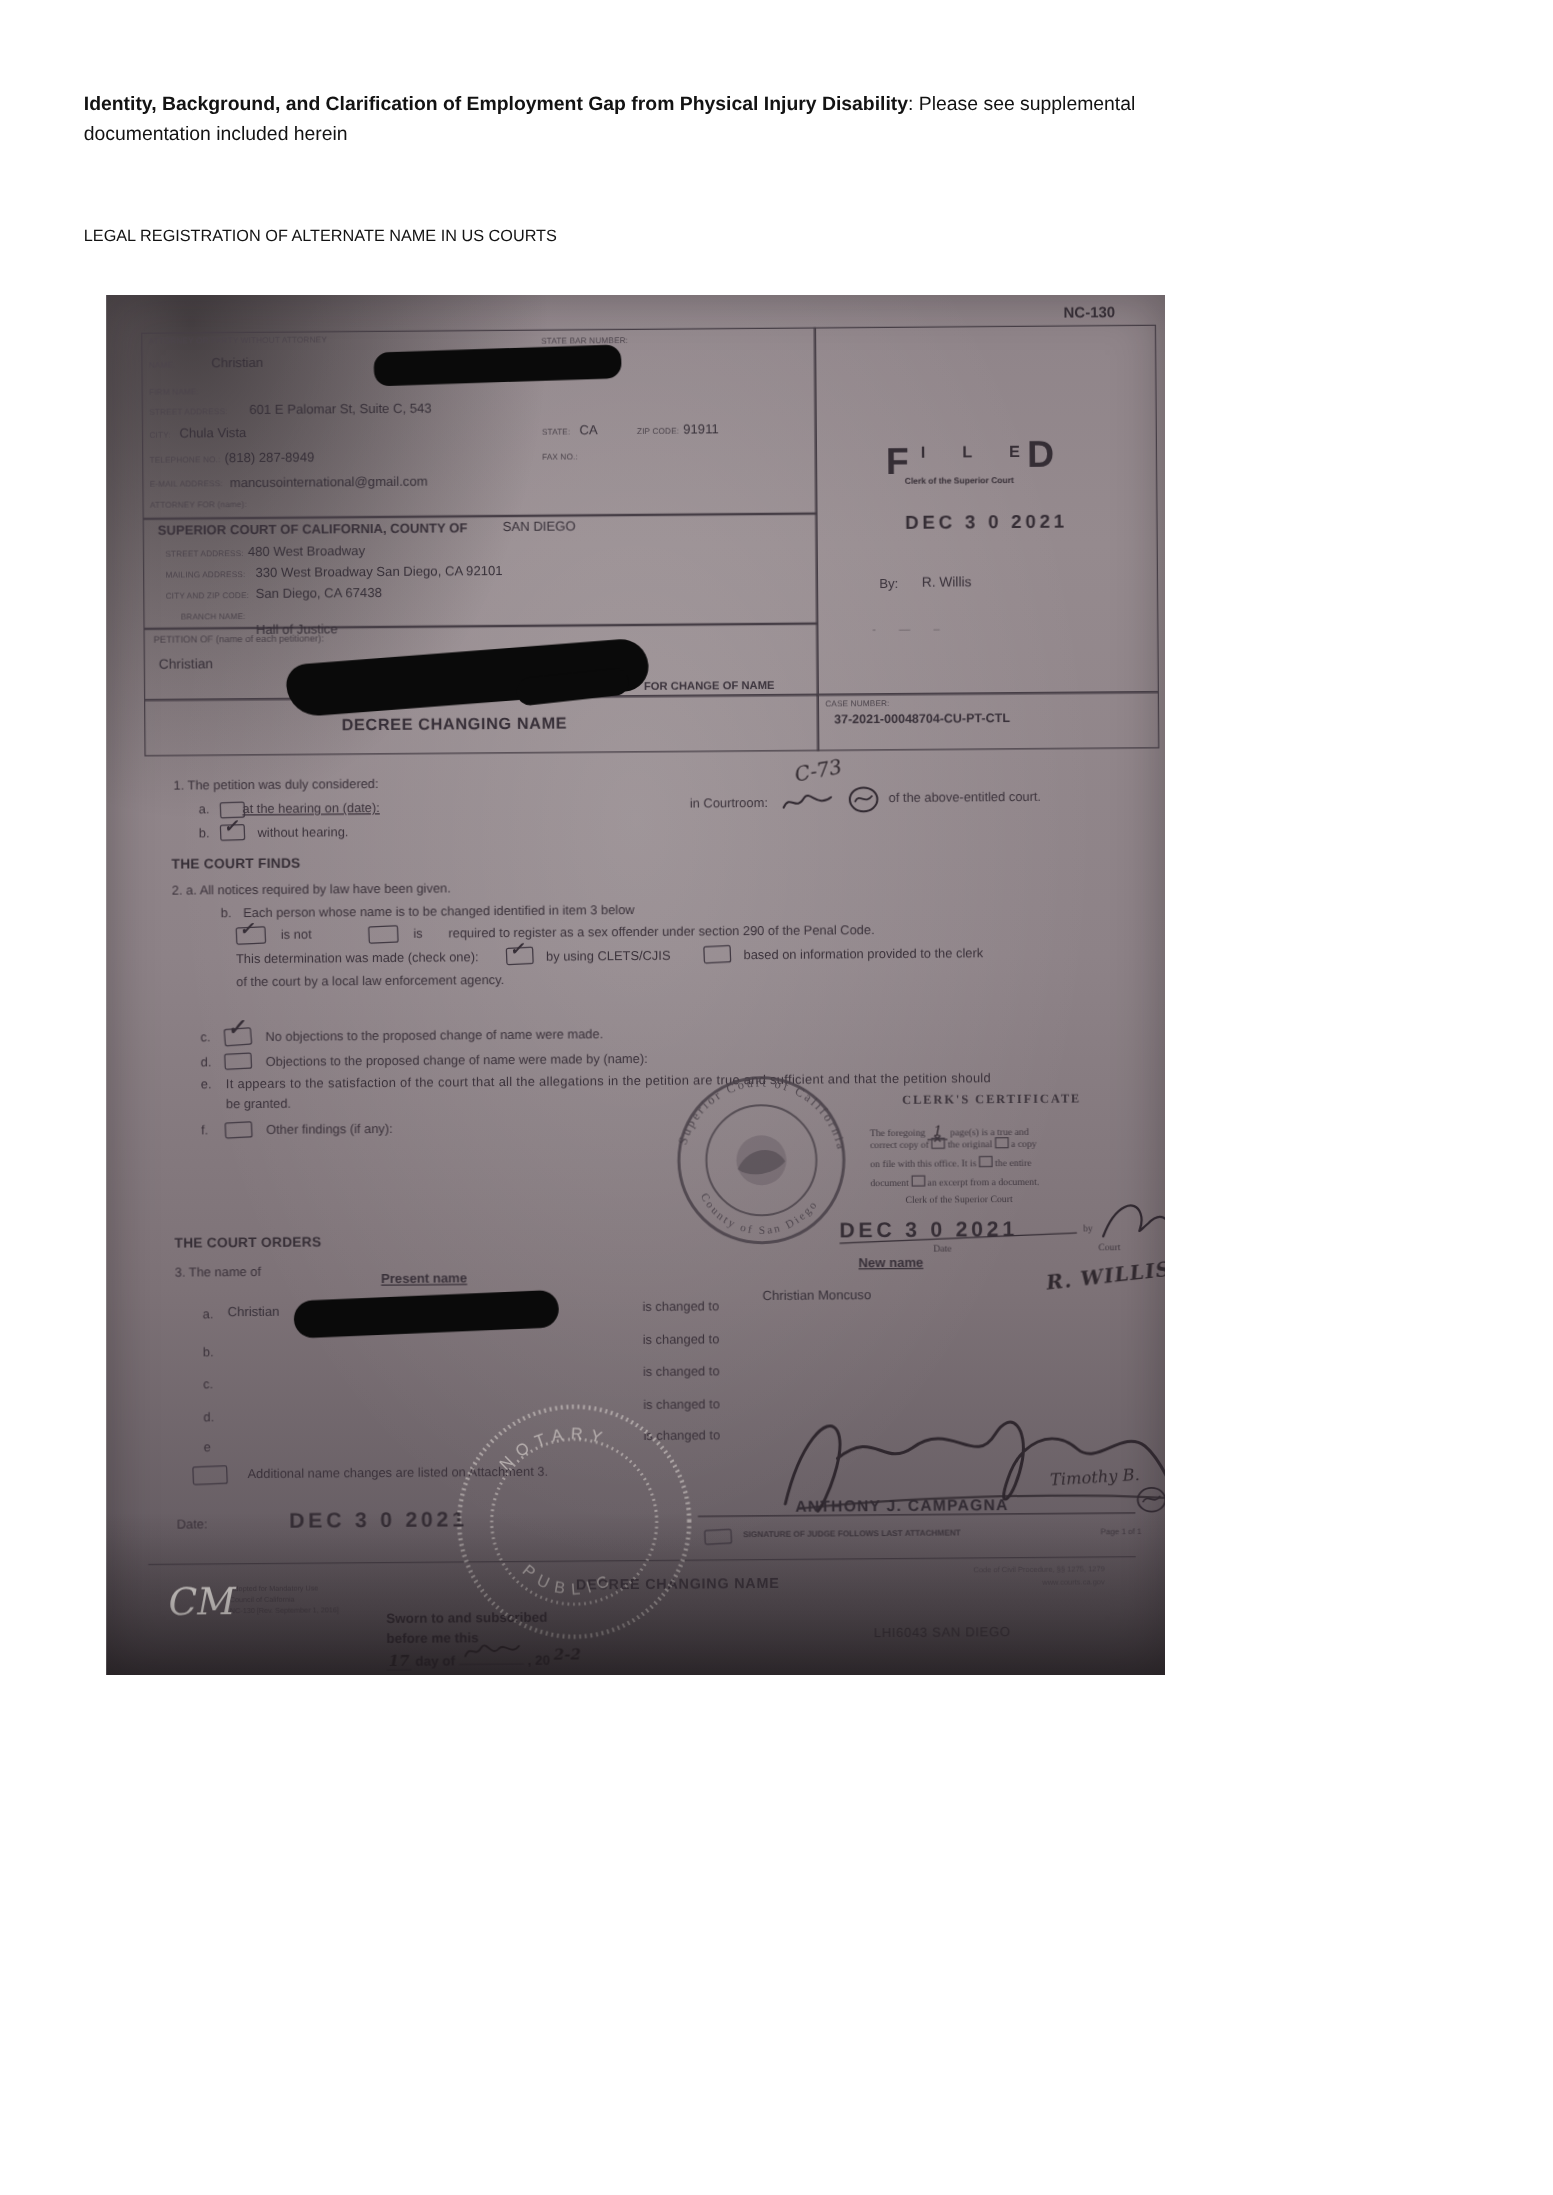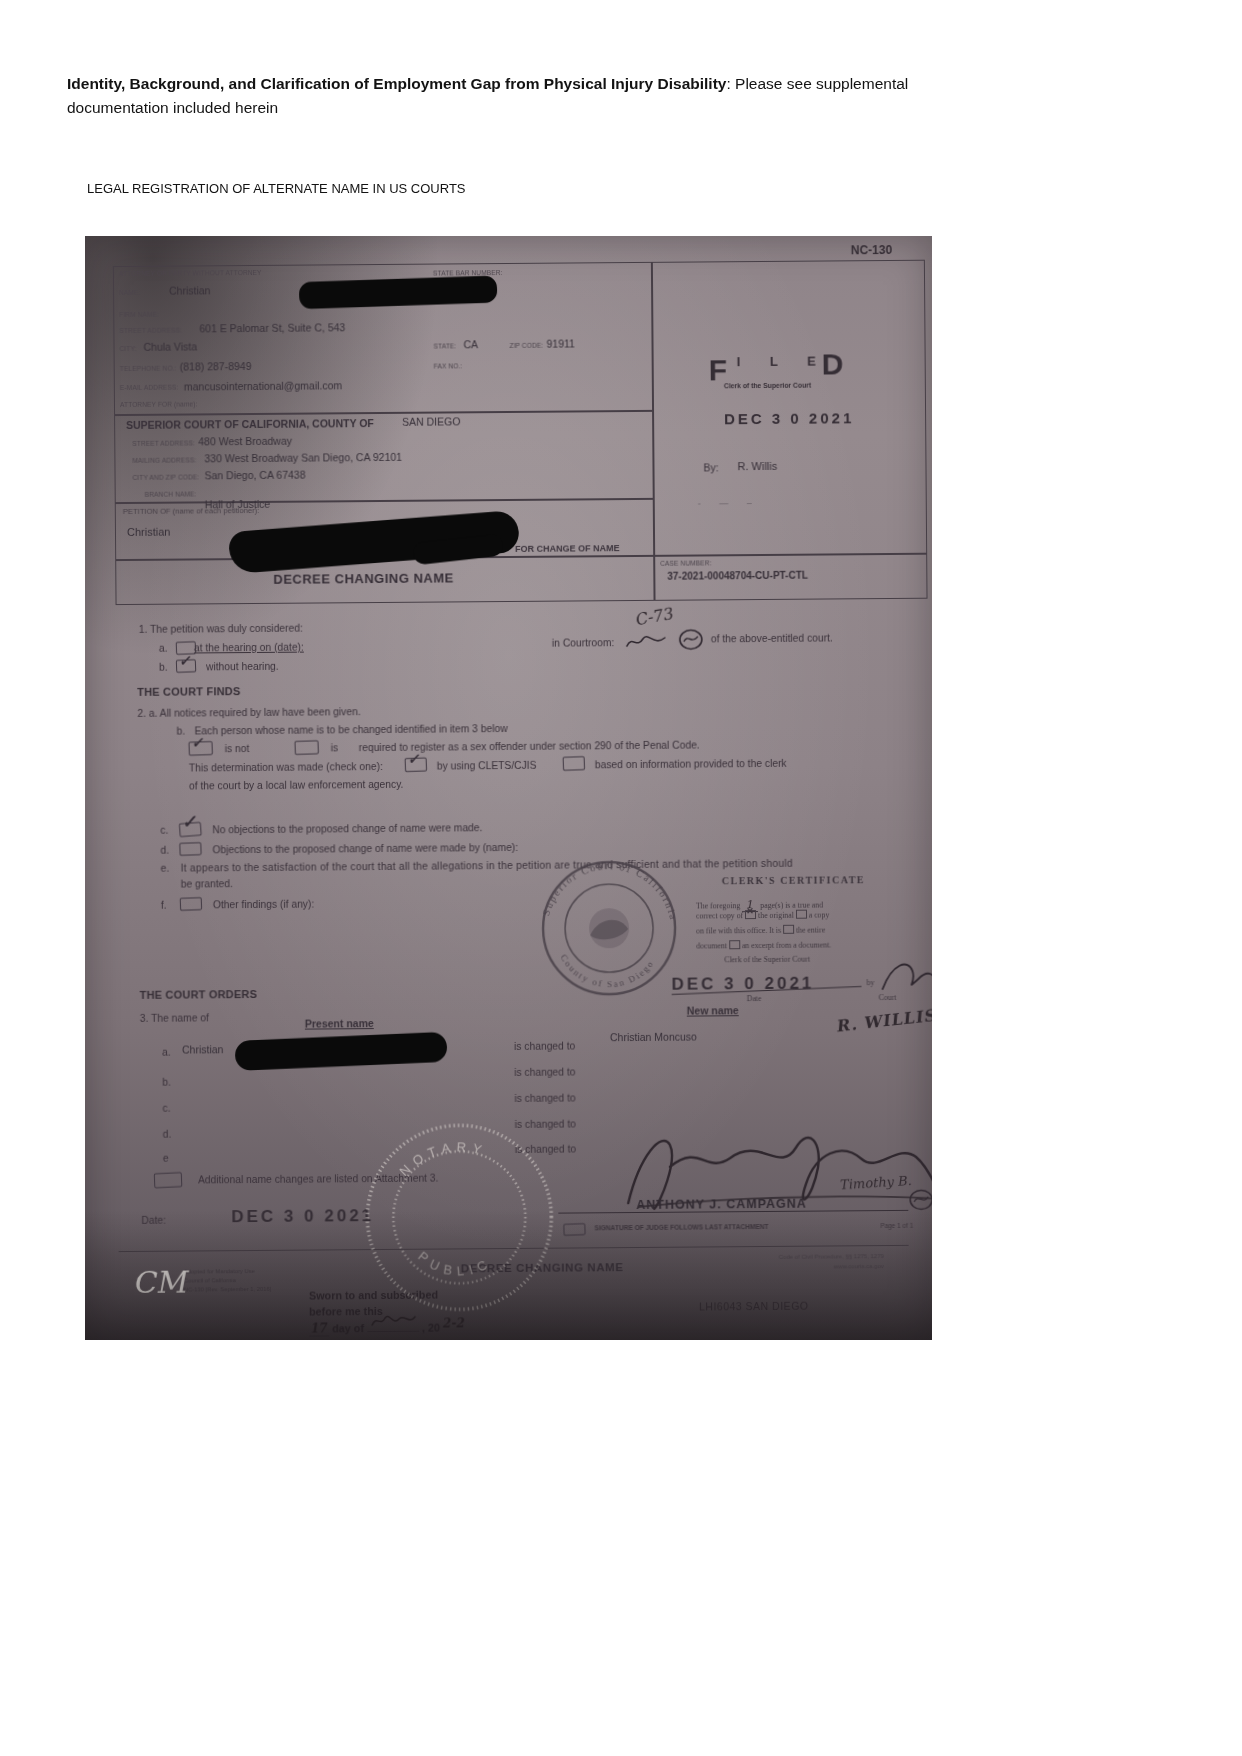--- a/index.html
+++ b/index.html
@@ -1,21 +1,21 @@
 <!DOCTYPE html>
 <html><head>
 <meta charset="utf-8">
 <style>
   html,body{margin:0;padding:0;}
   body{width:1242px;height:1756px;background:#ffffff;position:relative;
        font-family:"Liberation Sans",sans-serif;color:#111;}
   .t{position:absolute;white-space:nowrap;}
   
   .heading{position:absolute;left:67px;top:56px;width:895px;font-size:15.5px;line-height:1.6;color:#131313;}
-  .subheading{position:absolute;left:67px;top:181px;font-size:13px;color:#131313;margin-left:20px;}
+  .subheading{position:absolute;left:67px;top:181px;font-size:13px;color:#131313;}
   
   .photo{position:absolute;left:85px;top:236px;width:847px;height:1104px;overflow:hidden;
     background:
       radial-gradient(ellipse at 8% 2%, rgba(10,8,9,.55), transparent 26%),
       radial-gradient(ellipse at 50% 38%, rgba(255,253,250,.14), transparent 62%),
       linear-gradient(180deg,#8f8489 0%,#958a8e 18%,#8d8287 48%,#7d7277 72%,#675e64 90%,#514a50 100%);
     box-shadow:inset 0 0 40px rgba(20,15,18,.35);}
   .bottomshade{position:absolute;left:0;right:0;bottom:0;height:130px;
     background:linear-gradient(180deg,transparent,rgba(30,25,28,.35) 60%,rgba(20,16,18,.55));}
   .form{position:absolute;left:0;top:0;width:847px;height:1104px;transform:rotate(-0.45deg);

